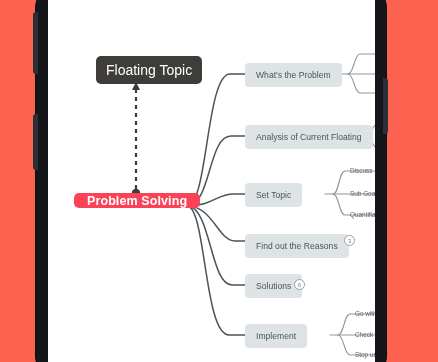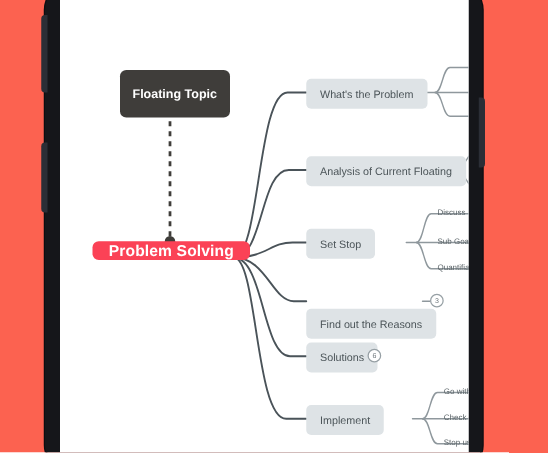--- a/index.html
+++ b/index.html
@@ -66,25 +66,25 @@
     font-weight: bold;
     font-size: 12.5px;
     border-radius: 5px;
     padding: 0 13px;
     height: 15px;
     letter-spacing: .1px;
   }
   .node-floating {
     background: #3f3d3a;
     color: #ffffff;
-    font-weight: bold;
-    font-size: 10px;
+    font-weight: normal;
+    font-size: 14px;
     border-radius: 5px;
     padding: 0 10px;
-    height: 38px;
+    height: 28px;
   }
   .node-main {
     background: #dee3e6;
     color: #4c5559;
     font-size: 8.6px;
     border-radius: 4px;
     padding: 0 11px;
     height: 24px;
   }
   .node-leaf {
@@ -164,23 +164,23 @@
       </svg>
 
       <div class="node node-central" style="left:26px; top:199px;">Problem Solving</div>
 
       <div class="node node-floating" style="left:48px; top:62px;">Floating Topic</div>
 
       <div class="node node-main" style="left:197px; top:69px;">What's the Problem</div>
 
       <div class="node node-main" style="left:197px; top:131px;">Analysis of Current Floating</div>
 
-      <div class="node node-main" style="left:197px; top:189px;">Set Stop</div>
+      <div class="node node-main" style="left:197px; top:189px;">Set Topic</div>
 
-      <div class="node node-main" style="left:197px; top:253px;">Find out the Reasons</div>
+      <div class="node node-main" style="left:197px; top:240px;">Find out the Reasons</div>
 
       <div class="node node-main" style="left:197px; top:280px;">Solutions</div>
 
       <div class="node node-main" style="left:197px; top:330px;">Implement</div>
 
       <div class="badge" style="left:296px; top:241px;">3</div>
 
       <div class="badge" style="left:246px; top:285px;">6</div>
 
       <div class="node node-leaf" style="left:300px; top:170px;">Discuss</div>

